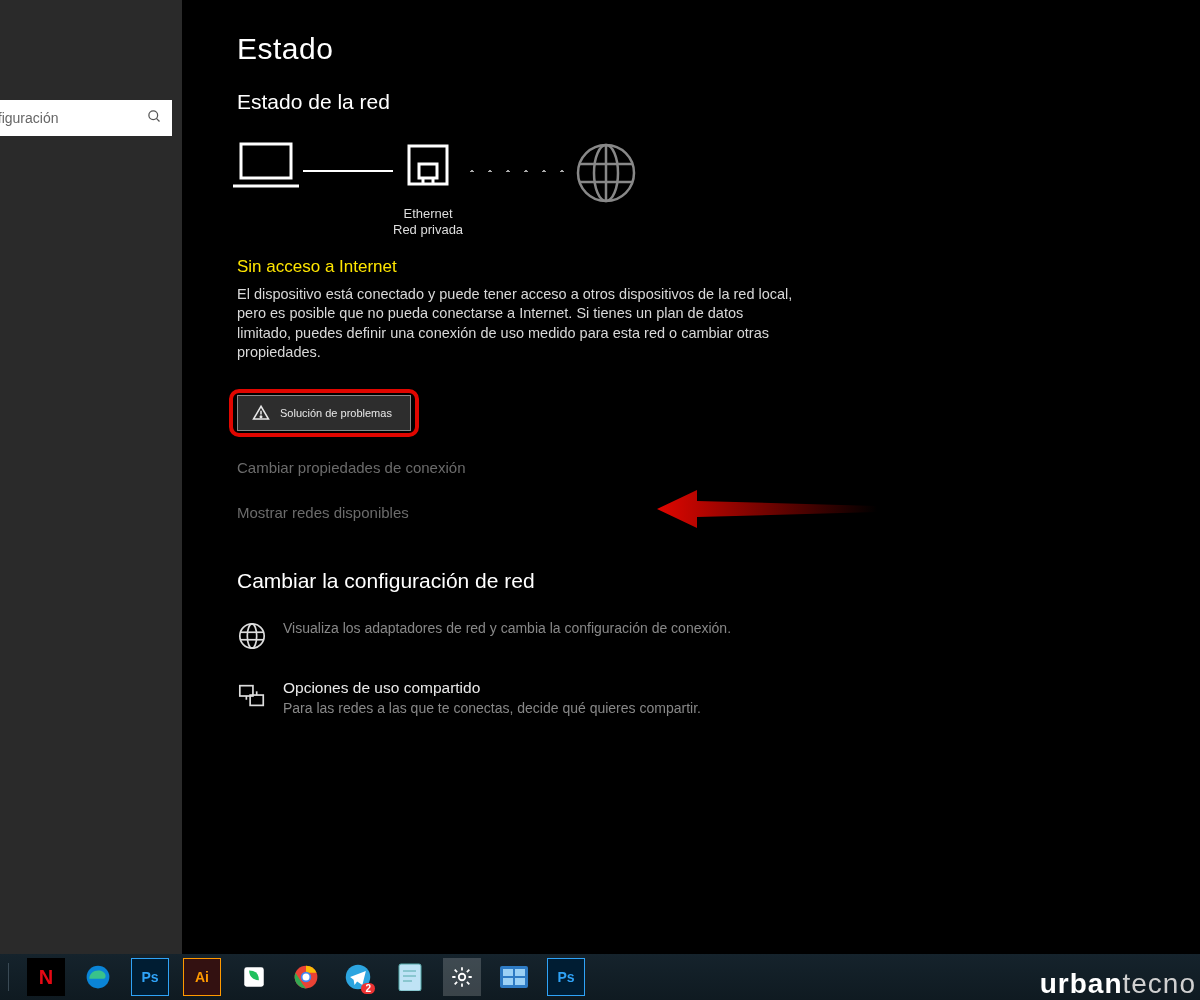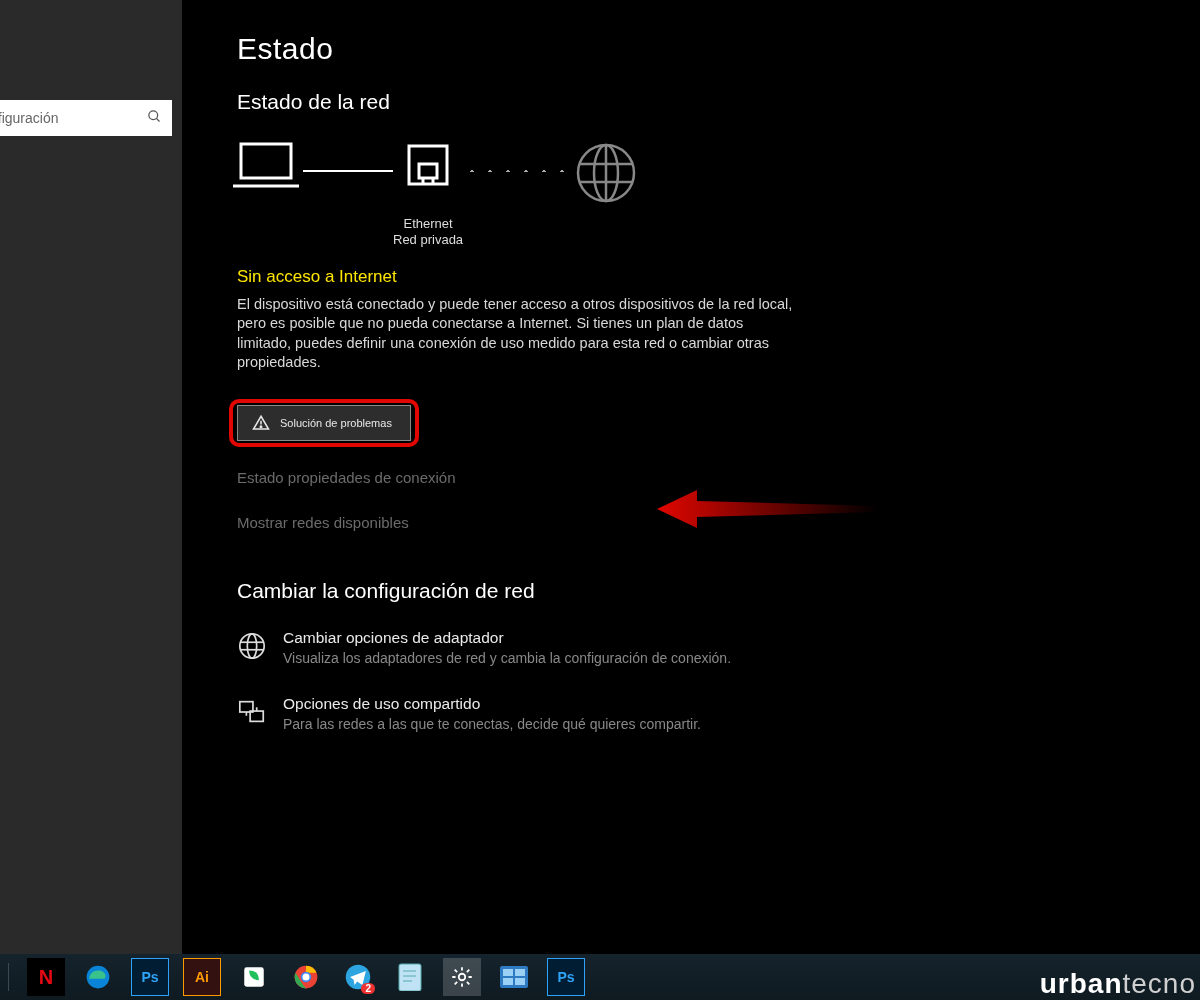--- a/index.html
+++ b/index.html
@@ -9,21 +9,21 @@
     .searchbox { position:absolute; top:100px; left:-20px; width:192px; height:36px; background:#fff;
       display:flex; align-items:center; padding:0 10px; color:#666; font-size:14px; }
     .searchbox span.icon { margin-left:auto; color:#555; font-size:14px; }
     .settings { flex:1; background:#000; padding:32px 36px 0 55px; color:#fff; position:relative; }
     h1.title { font-weight:400; font-size:30px; margin-bottom:24px; letter-spacing:.5px; }
     h2.section { font-weight:400; font-size:21px; margin-bottom:22px; }
     h2.section.lg { margin-top:48px; margin-bottom:26px; }
     .diagram { display:flex; align-items:flex-start; gap:0; margin-bottom:18px; margin-left:-8px; }
     .dev { display:flex; flex-direction:column; align-items:center; }
     .dev svg, .globe svg { display:block; }
-    .dev .caption { font-size:13px; color:#ddd; text-align:center; line-height:1.25; margin-top:22px; }
+    .dev .caption { font-size:13px; color:#ddd; text-align:center; line-height:1.25; margin-top:12px; }
     .line { width:90px; height:2px; background:#fff; margin-top:34px; }
     .dots { width:110px; margin-top:34px; height:2px; background-image:radial-gradient(circle,#aaa 2px,transparent 2px);
       background-size:18px 4px; background-repeat:repeat-x; background-position:0 0; }
     .globe { margin-top:4px; }
     .warn-title { color:#ffe600; font-size:17px; margin-bottom:8px; }
     .warn-text { color:#d8d8d8; font-size:14.5px; line-height:1.35; max-width:560px; margin-bottom:32px; }
     .troubleshoot-wrap { position:relative; display:inline-block; }
     .highlight-ring { position:absolute; inset:-6px -8px; border:4px solid #e10600; border-radius:10px; pointer-events:none; }
     .troubleshoot-btn { background:#2d2d2d; border:1px solid #8a8a8a; color:#e8e8e8;
       font-size:11px; padding:8px 18px 8px 14px; display:flex; align-items:center; gap:10px; cursor:pointer; }
@@ -119,34 +119,33 @@
     <svg class="red-arrow" width="230" height="50">
       <defs>
           <linearGradient id="g" x1="0" x2="1">
             <stop offset="0" stop-color="#e10600"></stop>
             <stop offset="1" stop-color="rgba(225,6,0,0)"></stop>
           </linearGradient>
         </defs>
       <polygon points="0,25 40,6 40,17 220,22 220,28 40,33 40,44" fill="url(#g)"></polygon>
     </svg>
 
-    <div class="link">Estado propiedades de conexión</div>
+    <div class="link">Cambiar propiedades de conexión</div>
     <div class="link">Mostrar redes disponibles</div>
 
     <h2 class="section lg">Cambiar la configuración de red</h2>
 
     <div class="opt">
       <svg width="30" height="30" viewBox="0 0 32 32" stroke="#ddd" stroke-width="1.8" fill="none">
         <circle cx="16" cy="16" r="13"></circle>
           <ellipse cx="16" cy="16" rx="5" ry="13"></ellipse>
         <line x1="4" y1="12" x2="28" y2="12"></line>
           <line x1="4" y1="20" x2="28" y2="20"></line>
       </svg>
       <div>
-        <div class="t">Cambiar opciones de adaptador</div>
         <div class="d">Visualiza los adaptadores de red y cambia la configuración de conexión.</div>
       </div>
     </div>
 
     <div class="opt">
       <svg width="30" height="30" viewBox="0 0 32 32" stroke="#ddd" stroke-width="1.8" fill="none">
         <rect x="3" y="5" width="14" height="11"></rect>
           <rect x="14" y="15" width="14" height="11"></rect>
         <line x1="10" y1="16" x2="10" y2="20"></line>
           <line x1="21" y1="11" x2="21" y2="15"></line>

